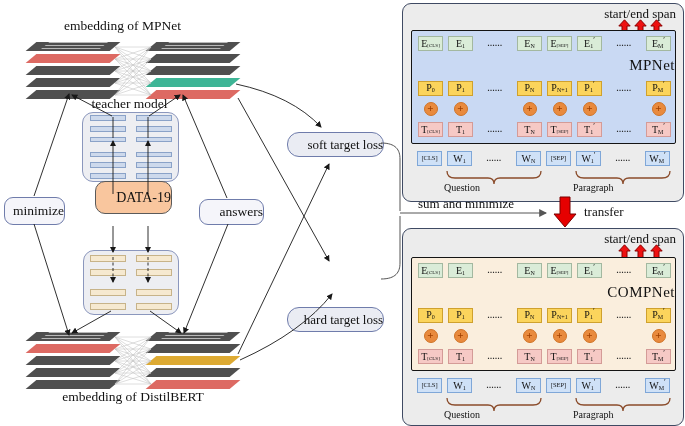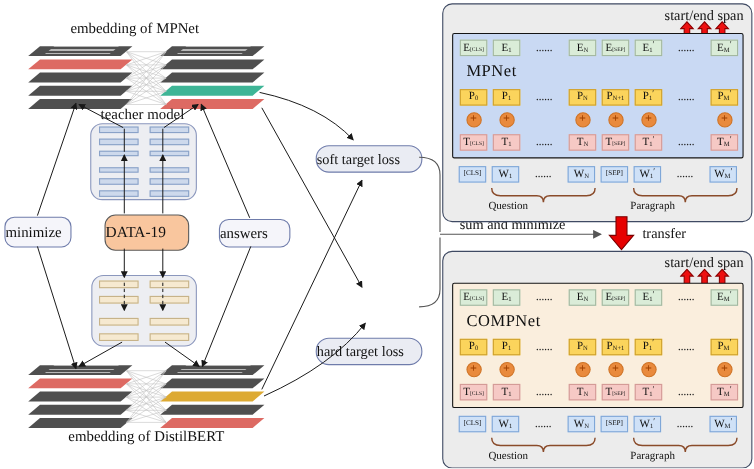--- a/index.html
+++ b/index.html
@@ -13,30 +13,30 @@
   .slab.striped{background-image:repeating-linear-gradient(to bottom,rgba(255,255,255,.6) 0 1px,transparent 1px 3px);background-size:70% 100%;background-position:center;background-repeat:no-repeat;}
   .modelbox{position:absolute;background:#edeef2;border:1.2px solid #8b97bd;border-radius:11px;
             display:flex;justify-content:center;gap:10px;z-index:2;}
   .barcol{display:flex;flex-direction:column;justify-content:center;}
   .bar{width:34px;}
   .teacher .bar{height:4px;background:#cdd9ec;border:1px solid #8aa2c8;margin:2.4px 0;}
   .teacher .bar:nth-child(4){margin-top:7px;}
   .student .bar{height:5px;background:#f6e9d0;border:1px solid #c7b389;margin:3.6px 0;}
   .student .bar:nth-child(3){margin-top:10px;}
   .node{position:absolute;border:1.2px solid #6f7cab;border-radius:9px;background:#f5f5fa;
-        display:flex;align-items:center;justify-content:flex-start;font-size:13.5px;z-index:2;}
+        display:flex;align-items:center;justify-content:flex-end;font-size:13.5px;z-index:2;}
   .node.data{background:#f9c69e;border-color:#5a5a5a;font-size:14px;border-radius:10px;}
   .node.loss{background:#eaecf3;border-radius:12px;}
   
   .panel{position:absolute;width:280px;background:#ececec;border:1.5px solid #3f4a63;border-radius:9px;z-index:2;}
   .span-label{position:absolute;top:2px;right:7px;font-size:13px;}
   .span-arrows{position:absolute;top:15px;right:19px;}
   .inner{position:absolute;left:8px;width:265px;border:1.8px solid #141414;border-radius:2px;
          display:flex;flex-direction:column;justify-content:space-between;padding:5px 0 6px 0;box-sizing:border-box;}
-  .model-title{text-align:left;font-size:15px;letter-spacing:.5px;padding-left:12px;}
+  .model-title{text-align:right;font-size:15px;letter-spacing:.5px;}
   .token-row{display:flex;gap:5px;margin:0 6px;align-items:center;}
   .tok{box-sizing:border-box;width:25px;height:15px;border:1px solid;display:inline-flex;
        align-items:center;justify-content:center;flex:0 0 25px;}
   .tok .base{font-size:10px;line-height:1;}
   .tok .base.bracket{font-size:6.5px;}
   .tok sub{font-size:6px;line-height:1;transform:translateY(2px);}
   .tok sub.bracket{font-size:5px;}
   .tok .prime{font-size:8px;line-height:1;transform:translateY(-3px);}
   .e-tok{background:#daecd8;border-color:#a3b8a0;}
   .p-tok{background:#fbd45c;border-color:#cfa12e;}
@@ -186,21 +186,21 @@
         <div class="bar"></div>
         <div class="bar"></div>
         <div class="bar"></div>
         <div class="bar"></div>
       </div>
   </div>
 
   <div class="node" style="left:4px;top:197px;width:59px;height:26px;">
     <span>minimize</span>
   </div>
-  <div class="node data" style="left:95px;top:195px;width:75px;height:31px;">
+  <div class="node data" style="left:95px;top:181px;width:75px;height:31px;">
     <span>DATA-19</span>
   </div>
   <div class="node" style="left:199px;top:199px;width:63px;height:24px;">
     <span>answers</span>
   </div>
 
   <div class="modelbox student" style="left:83px;top:250px;width:94px;height:63px;">
     <div class="barcol">
         <div class="bar"></div>
         <div class="bar"></div>

